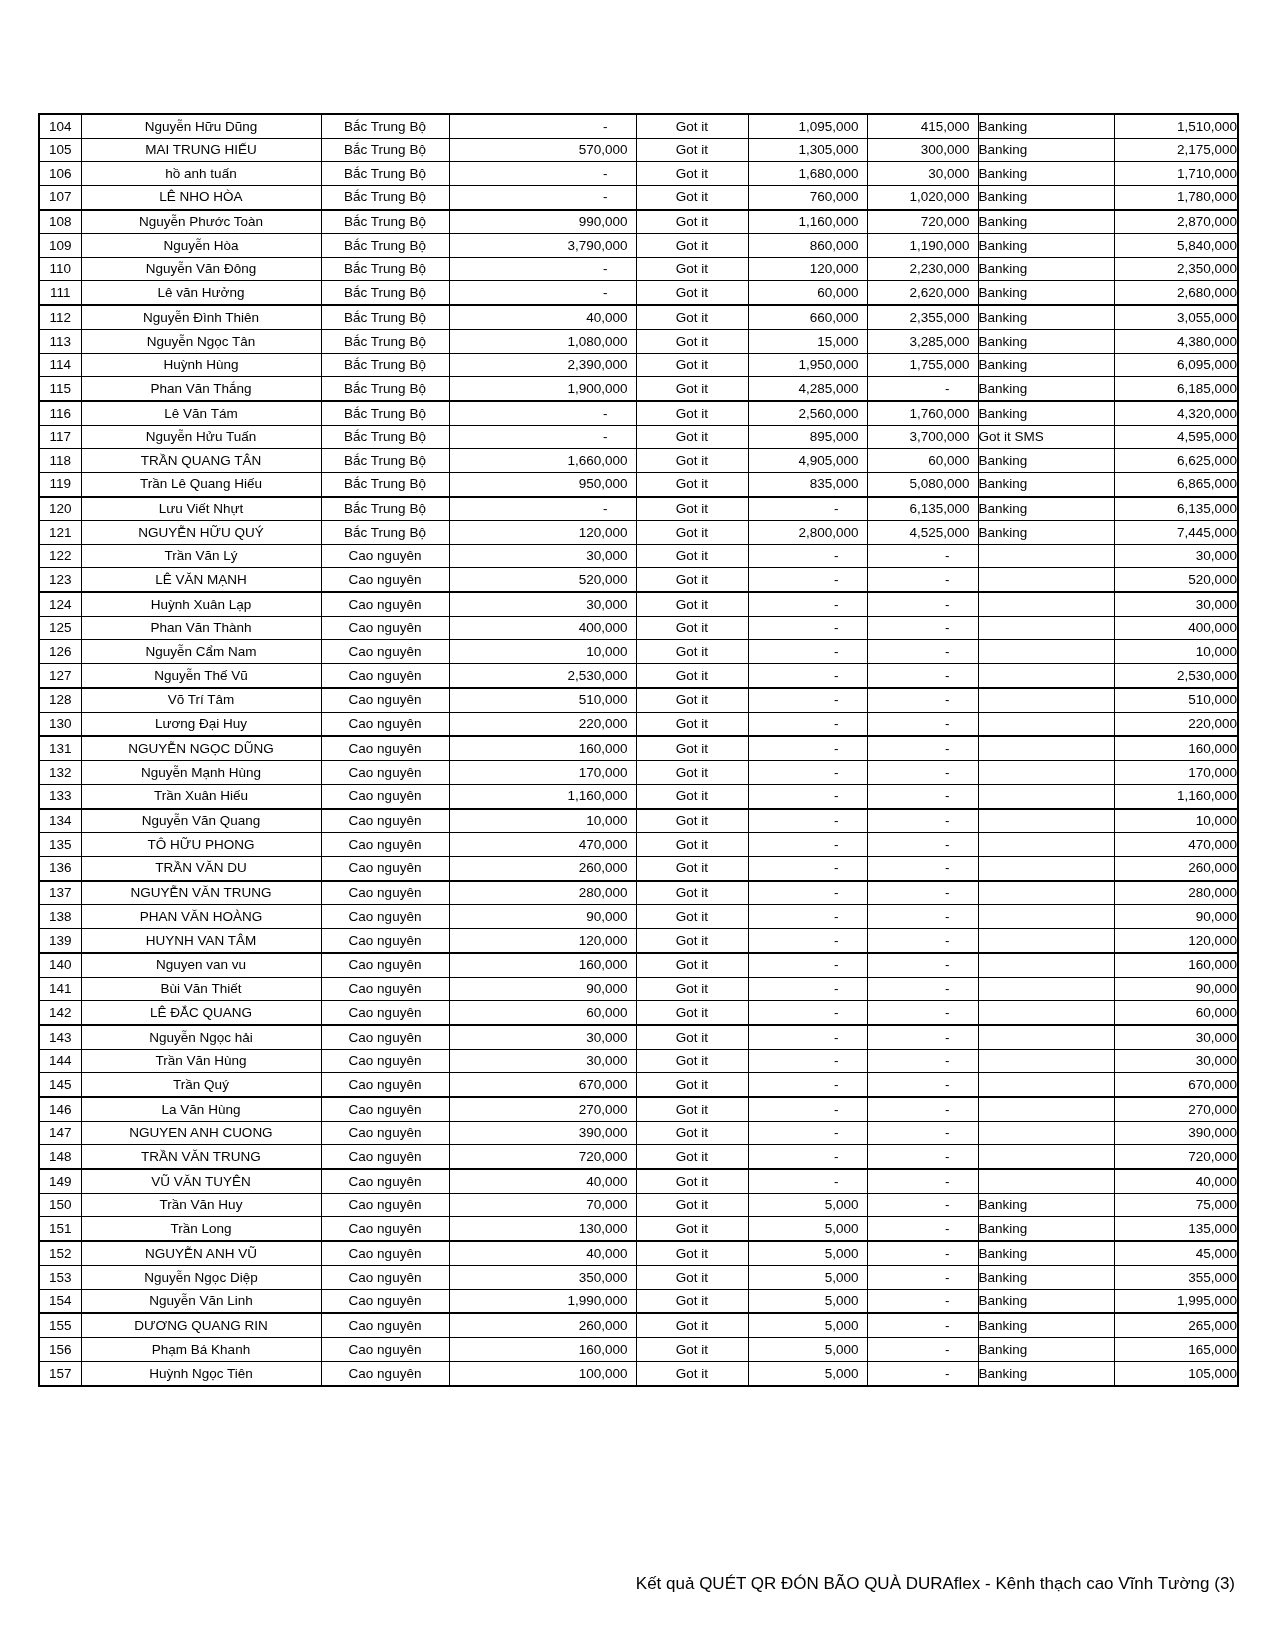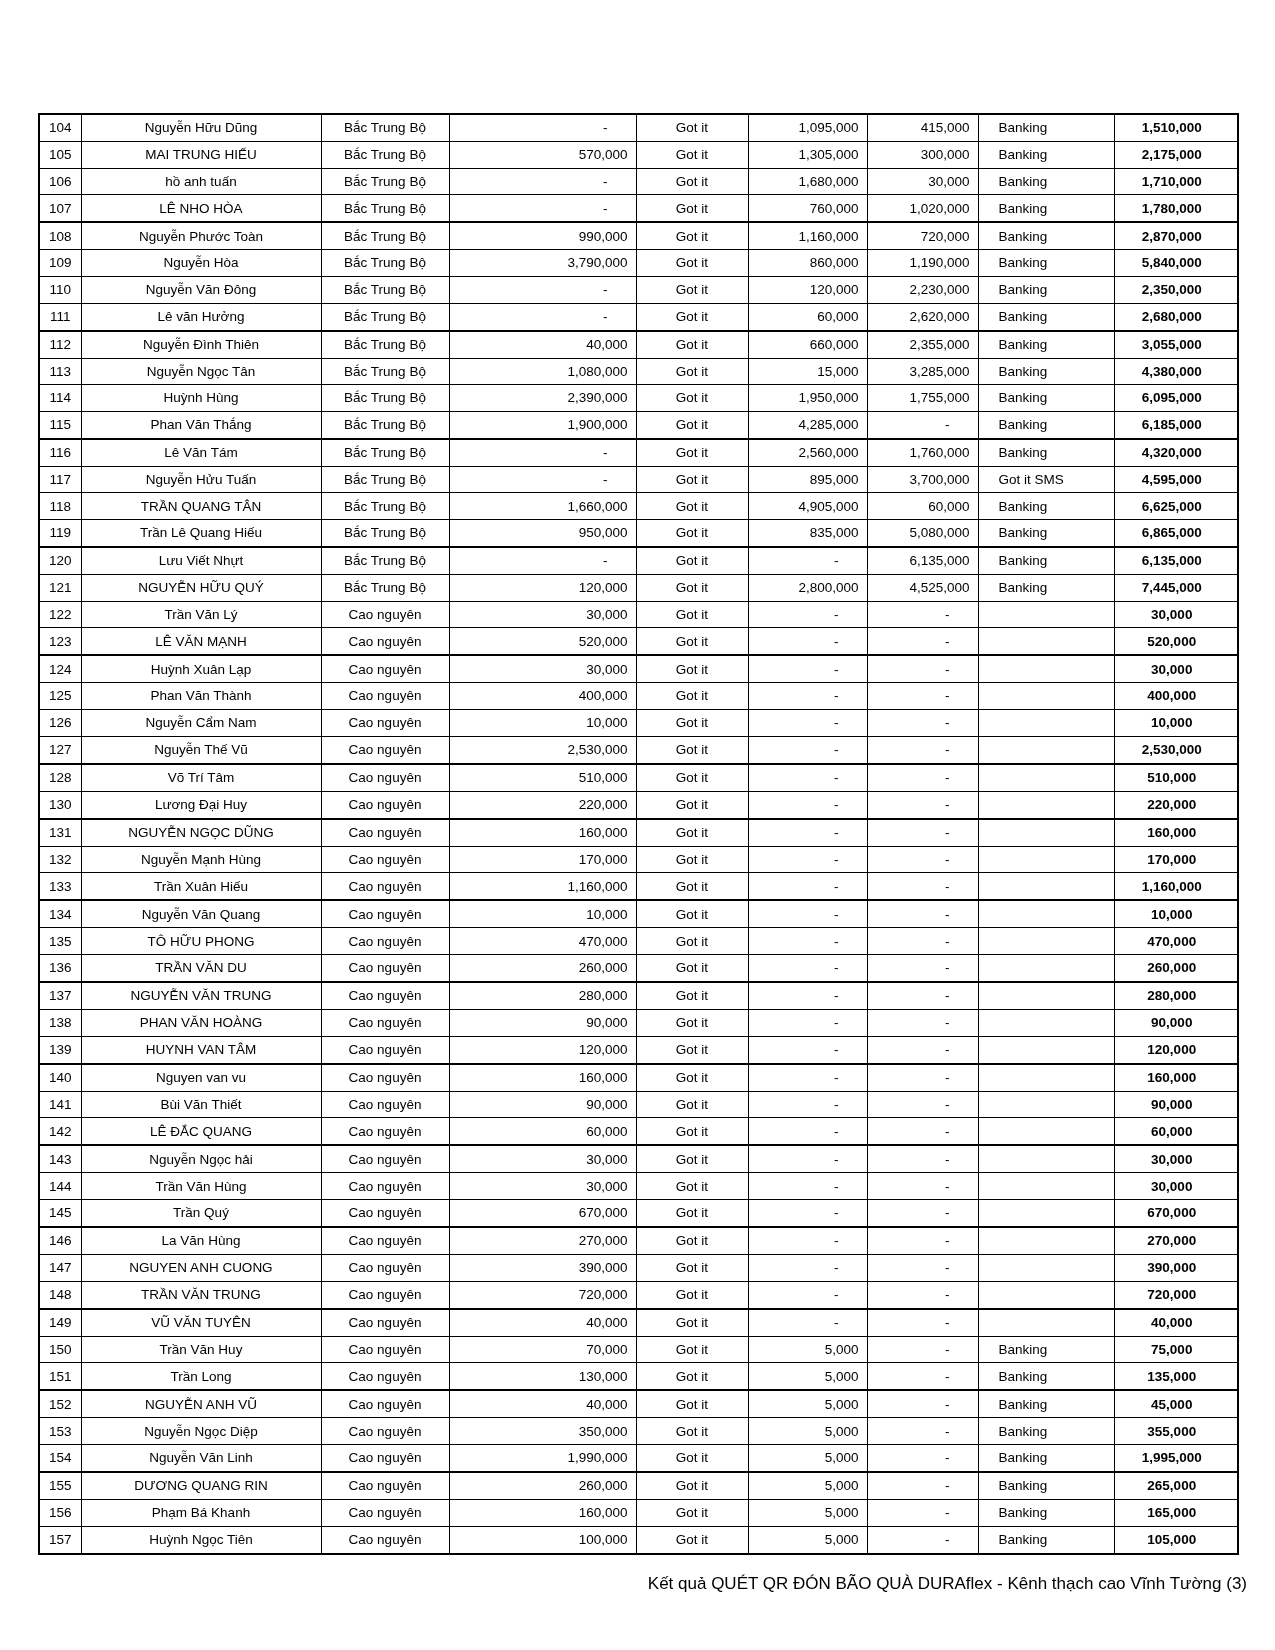--- a/index.html
+++ b/index.html
@@ -4,41 +4,41 @@
 <style>
   * { margin:0; padding:0; box-sizing:border-box; }
   html,body { background:#ffffff; }
   body {
     width:1275px; height:1650px; position:relative;
     font-family:"Liberation Sans", sans-serif; color:#000000;
   }
   .page { position:absolute; inset:0; }
   table.data-table {
     position:absolute; left:38px; top:113px;
-    width:1199px; height:1442px;
+    width:1199px; height:1274px;
     border-collapse:collapse; table-layout:fixed;
     border:2px solid #000000;
   }
   .data-table td {
     border:1px solid #000000;
     font-size:13.5px; line-height:1;
     white-space:nowrap; overflow:hidden;
     padding:0; vertical-align:middle;
   }
   tr.group-end td { border-bottom-width:2px; }
   td.c-no     { text-align:center; }
   td.c-name   { text-align:center;margin-left:9px; }
   td.c-region { text-align:center; }
   td.c-status { text-align:center;margin-left:36px; }
   td.c-amt    { text-align:right; padding-right:8px; }
   td.c-amt.dash { padding-right:28px; }
-  td.c-channel{ text-align:left; padding-left:20px; }
-  td.c-total  { text-align:center; padding-right:8px; font-weight:bold; }
+  td.c-channel{ text-align:left; padding-left:0; }
+  td.c-total  { text-align:right; font-weight:normal; }
   .footer {
-    position:absolute; left:48px; top:1574px; width:1199px;
+    position:absolute; left:36px; top:1574px; width:1199px;
     text-align:right; font-size:17px; color:#000000;
   }
 </style>
 </head>
 <body>
 
 <div class="page">
   <table class="data-table">
     <colgroup>
       <col style="width:42px">

